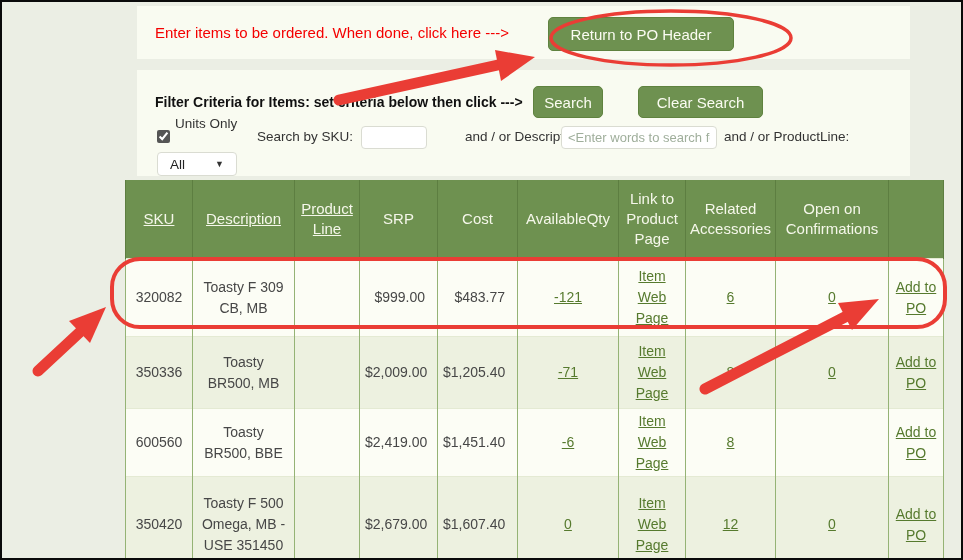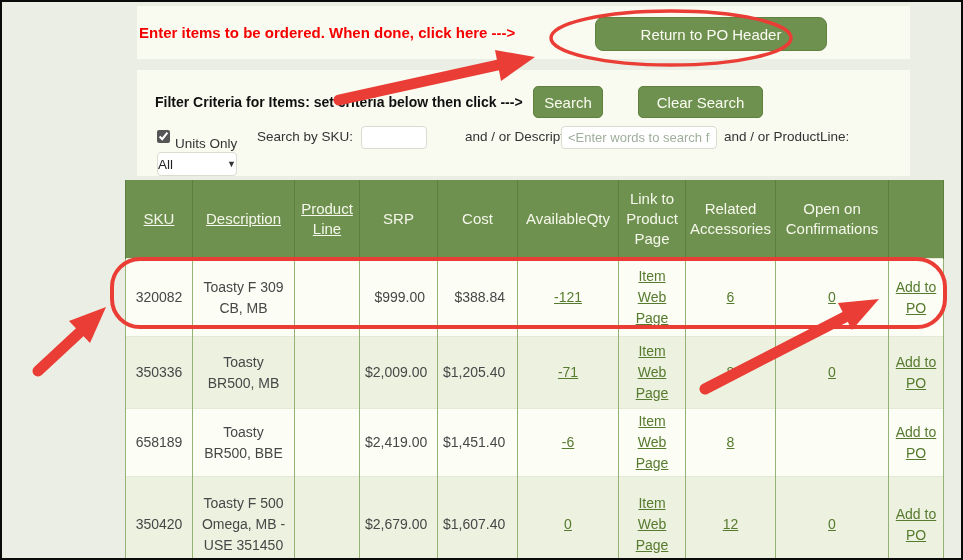--- a/index.html
+++ b/index.html
@@ -4,44 +4,44 @@
 <style>
   html,body{margin:0;padding:0;}
   .screen{
     position:relative;width:963px;height:560px;box-sizing:border-box;
     border:2px solid #0a0a0a;background:var(--page-bg,#ebeee4);overflow:hidden;
     font-family:"Liberation Sans",sans-serif;
   }
   .band{position:absolute;background:var(--panel-bg,#f9fbf1);}
   .band-top{left:135px;top:4px;width:773px;height:53px;}
   .instruction{
-    position:absolute;left:2px;top:0;height:100%;display:flex;align-items:center;
-    color:var(--instruction-red,#f40000);font-weight:bold;font-size:15px;white-space:nowrap;
+    position:absolute;left:18px;top:0;height:100%;display:flex;align-items:center;
+    color:var(--instruction-red,#f40000);font-weight:normal;font-size:15px;white-space:nowrap;
   }
   .green-btn{
     background:var(--accent-green,#6e9150);color:#fbfcf2;border:1px solid #5f823f;
     border-radius:5px;font-family:"Liberation Sans",sans-serif;font-size:15px;cursor:pointer;
   }
-  .return-btn{position:absolute;left:458px;top:11px;width:232px;height:34px;border-radius:8px;}
+  .return-btn{position:absolute;left:411px;top:11px;width:186px;height:34px;}
 
   .band-filter{left:135px;top:68px;width:773px;height:106px;}
   .filter-title{position:absolute;left:18px;top:24px;font-weight:bold;font-size:14px;color:#101010;white-space:nowrap;}
   .btn-search{position:absolute;left:396px;top:16px;width:70px;height:32px;}
   .btn-clear{position:absolute;left:501px;top:16px;width:125px;height:32px;}
   .f-label{position:absolute;font-size:13.5px;color:#333;white-space:nowrap;}
   .f-check{position:absolute;left:20px;top:60px;width:13px;height:13px;accent-color:#555;margin:0;}
   .f-input{
     position:absolute;border:1px solid #dadcd2;border-radius:4px;background:#fff;
     font-family:"Liberation Sans",sans-serif;font-size:13px;padding:0 6px;box-sizing:border-box;color:#333;
   }
   .f-input::placeholder{color:#9fae9b;}
   .pl-select{
     position:absolute;left:20px;top:82px;width:80px;height:24px;border:1px solid #dadcd2;
     border-radius:4px;background:#fff;font-size:13.5px;color:#222;display:flex;
-    align-items:center;justify-content:space-between;padding:0 0;box-sizing:border-box;cursor:pointer;
+    align-items:center;justify-content:space-between;padding:0 12px;box-sizing:border-box;cursor:pointer;
   }
   .caret{font-size:9px;color:#333;}
 
   table.items{
     position:absolute;left:123px;top:178px;width:818px;border-collapse:collapse;
     table-layout:fixed;font-size:14px;color:#474747;
   }
   .items th{
     background:var(--accent-green,#6e9150);color:#f5f7ea;font-weight:normal;font-size:15px;
     height:74px;border-right:1px solid #5d7e41;text-align:center;padding:2px 4px;line-height:1.35;
@@ -70,21 +70,21 @@
     <span class="instruction">Enter items to be ordered. When done, click here ---&gt;</span>
     <button class="green-btn return-btn">Return to PO Header</button>
   </div>
 
   <div class="band band-filter">
     <span class="filter-title">Filter Criteria for Items: set criteria below then click ---&gt;</span>
     <button class="green-btn btn-clear">Clear Search</button>
     <button class="green-btn btn-search">Search</button>
 
     <input type="checkbox" class="f-check" checked="" style="">
-    <span class="f-label" style="left:38px;top:66px;">Units Only</span>
+    <span class="f-label" style="left:38px;top:46px;">Units Only</span>
 
     <span class="f-label" style="left:120px;top:59px;">Search by SKU:</span>
     <input class="f-input" style="left: 224px; top: 56px; width: 66px; height: 23px;" value="">
 
     <span class="f-label" style="left:304px;top:59px;margin-left:24px;">and / or Description:</span>
     <input class="f-input" style="left: 424px; top: 56px; width: 156px; height: 23px;" placeholder="&lt;Enter words to search for">
 
     <span class="f-label" style="left:587px;top:59px;">and / or ProductLine:</span>
 
     <div class="pl-select">
@@ -119,41 +119,41 @@
         <th>Open on Confirmations</th>
         <th></th>
       </tr>
     </thead>
     <tbody>
       <tr class="r1">
         <td>320082</td>
         <td>Toasty F 309 CB, MB</td>
         <td></td>
         <td class="money">$999.00</td>
-        <td class="money">$388.84</td>
+        <td class="money">$483.77</td>
         <td><a href="#" class="tlink">-121</a></td>
         <td><a href="#" class="tlink">Item Web Page</a></td>
         <td><a href="#" class="tlink">6</a></td>
         <td><a href="#" class="tlink">0</a></td>
         <td><a href="#" class="tlink">Add to PO</a></td>
       </tr>
       <tr class="r2">
         <td>350336</td>
         <td>Toasty BR500, MB</td>
         <td></td>
         <td class="money">$2,009.00</td>
         <td class="money">$1,205.40</td>
         <td><a href="#" class="tlink">-71</a></td>
         <td><a href="#" class="tlink">Item Web Page</a></td>
         <td><a href="#" class="tlink">8</a></td>
         <td><a href="#" class="tlink">0</a></td>
         <td><a href="#" class="tlink">Add to PO</a></td>
       </tr>
       <tr class="r3">
-        <td>658189</td>
+        <td>600560</td>
         <td>Toasty BR500, BBE</td>
         <td></td>
         <td class="money">$2,419.00</td>
         <td class="money">$1,451.40</td>
         <td><a href="#" class="tlink">-6</a></td>
         <td><a href="#" class="tlink">Item Web Page</a></td>
         <td><a href="#" class="tlink">8</a></td>
         <td><a href="#" class="tlink"></a></td>
         <td><a href="#" class="tlink">Add to PO</a></td>
       </tr>

